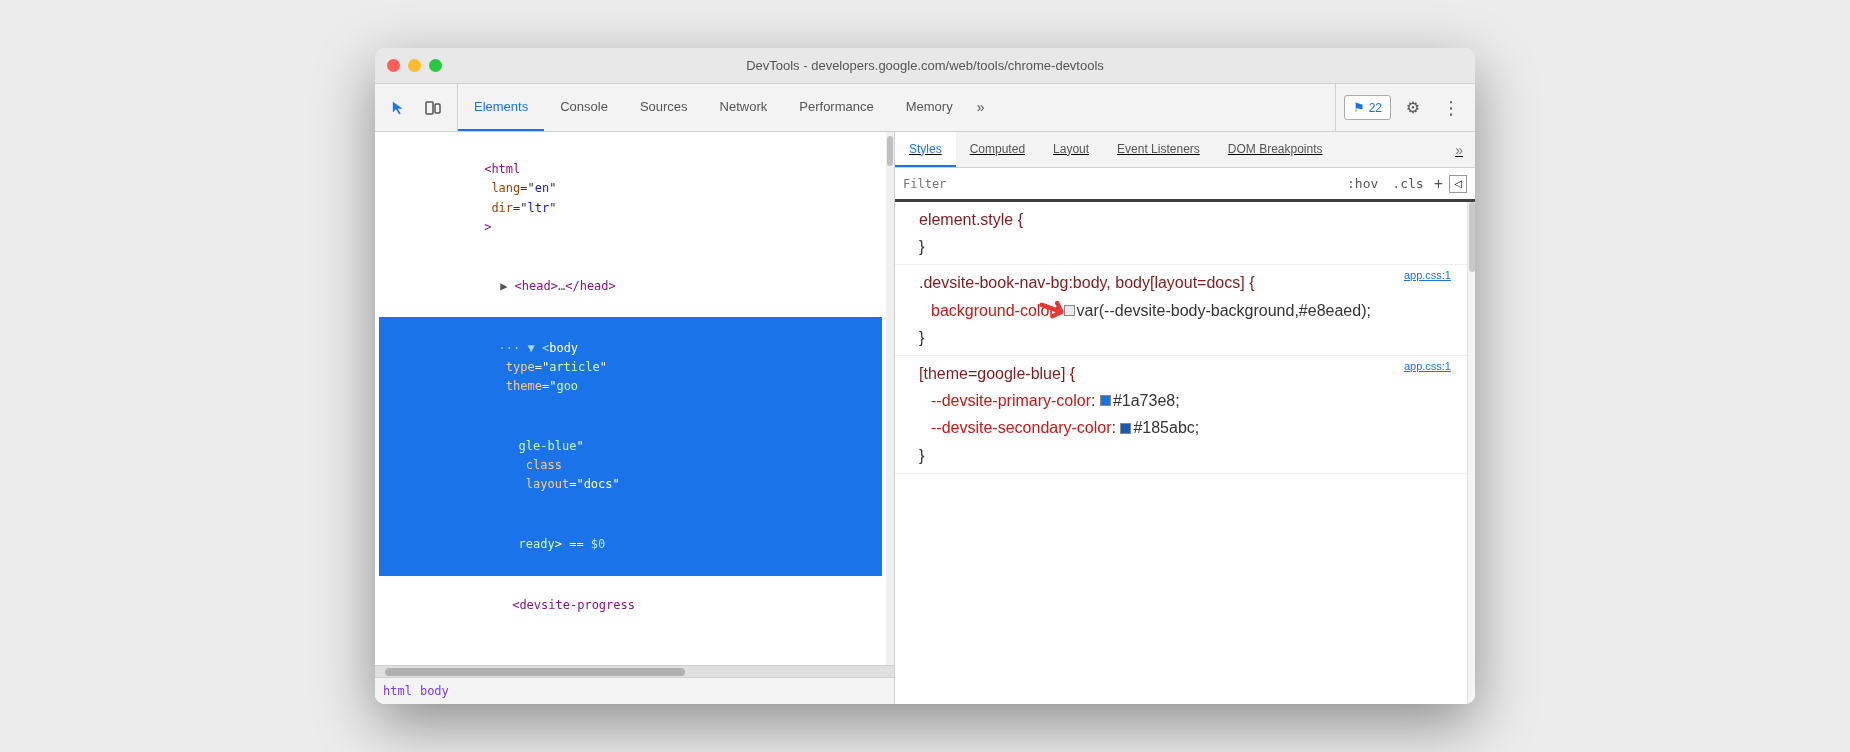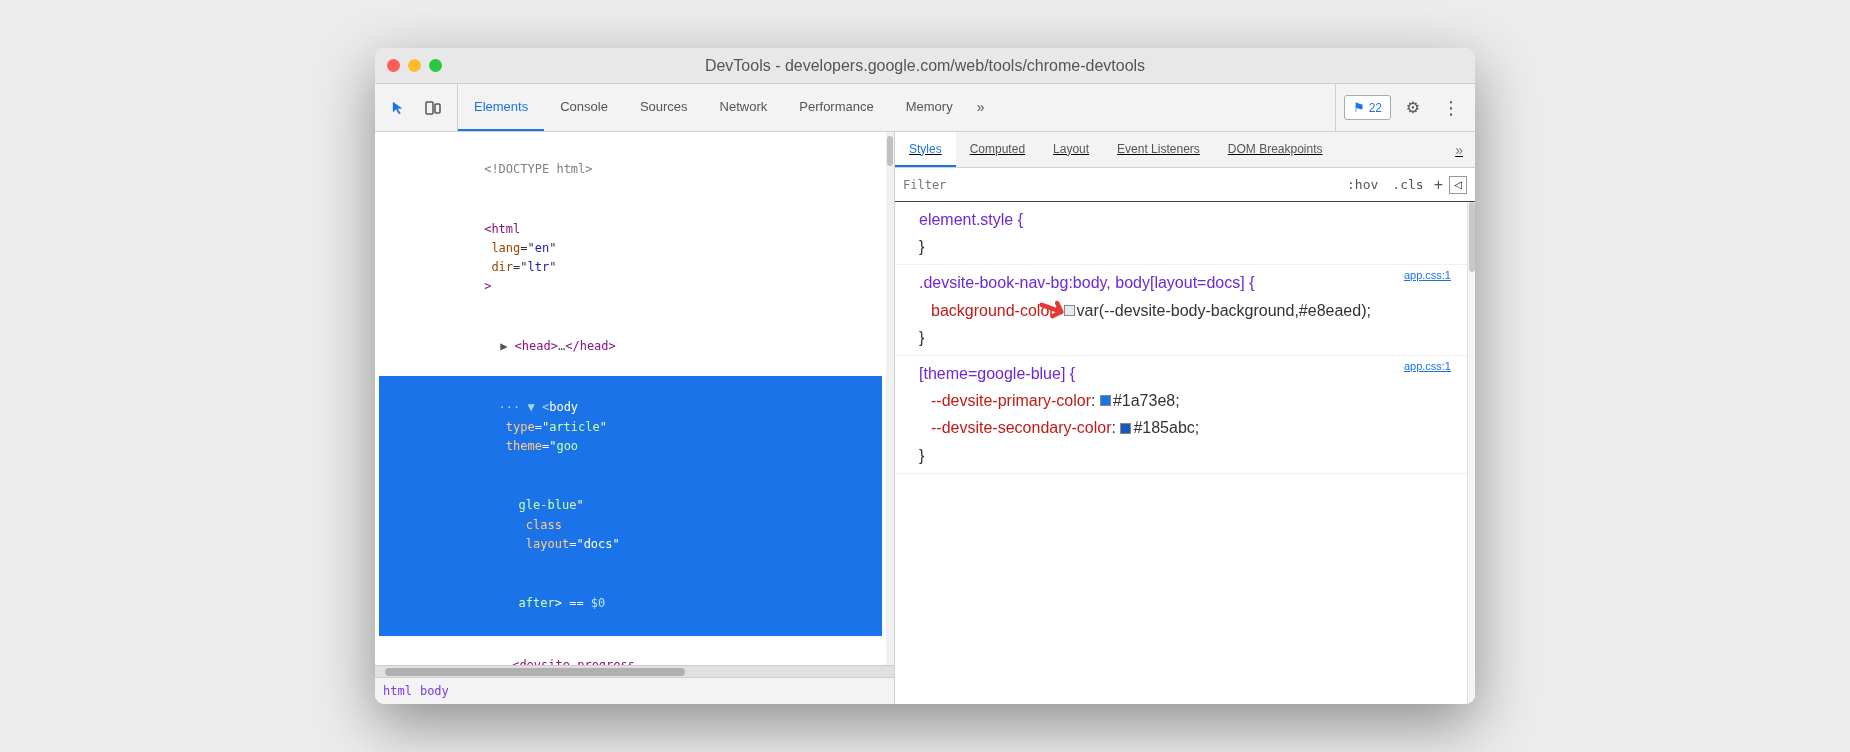--- a/index.html
+++ b/index.html
@@ -41,21 +41,21 @@
       border: none;
       cursor: pointer;
     }
     .btn-close { background: #ff5f57; }
     .btn-minimize { background: #febc2e; }
     .btn-maximize { background: #28c840; }
     .title-text {
       position: absolute;
       left: 50%;
       transform: translateX(-50%);
-      font-size: 16px;
+      font-size: 13px;
       color: #555;
       white-space: nowrap;
     }
 
     
     .devtools {
       display: flex;
       flex-direction: column;
       background: #fff;
       height: 620px;
@@ -251,21 +251,21 @@
       font-size: 14px;
       color: #777;
       cursor: pointer;
     }
 
     
     .filter-bar {
       display: flex;
       align-items: center;
       padding: 4px 8px;
-      border-bottom: 1px solid #404040;
+      border-bottom: 3px solid #404040;
       background: #fff;
       height: 34px;
       flex-shrink: 0;
     }
     .filter-input {
       flex: 1;
       border: none;
       outline: none;
       font-size: 12px;
       color: #333;
@@ -301,21 +301,21 @@
       cursor: pointer;
       font-size: 10px;
     }
 
     .css-rule {
       padding: 4px 12px 4px 12px;
       border-bottom: 1px solid #f0f0f0;
       position: relative;
     }
 
-    .css-selector { color: #6d28d9; }
+    .css-selector { color: #7f1d1d; }
     .css-brace { color: #333; }
     .css-prop { color: #c41a16; }
     .css-colon { color: #333; }
     .css-value { color: #333; }
     .css-source {
       position: absolute;
       right: 16px;
       top: 4px;
       color: #1a73e8;
       text-decoration: underline;
@@ -453,23 +453,20 @@
         </button>
       </div>
     </div>
 
     <div class="content">
 
       <div class="dom-panel">
         <div class="dom-panel-inner">
           <div class="dom-tree">
 
-            <div class="dom-line">
-              <span class="comment-gray">&lt;!DOCTYPE html&gt;</span>
-            </div>
             <div class="dom-line" style="padding-left:4px;">
               <span class="tag">&lt;html</span>
               <span class="attr-name"> lang</span><span class="punctuation">="</span><span class="attr-val">en</span><span class="punctuation">"</span>
               <span class="attr-name"> dir</span><span class="punctuation">="</span><span class="attr-val">ltr</span><span class="punctuation">"</span>
               <span class="tag">&gt;</span>
             </div>
             <div class="dom-line" style="padding-left:20px;">
               <span style="color:#555;">▶ </span><span class="tag">&lt;head&gt;</span><span style="color:#555;">…</span><span class="tag">&lt;/head&gt;</span>
             </div>
 
@@ -478,21 +475,21 @@
                 <span style="color:#aad4f5;">··· </span><span style="color:#aad4f5;">▼ &lt;</span><span style="color:#fff;">body</span>
                 <span style="color:#ffcb8e;text-align:center;"> type</span><span style="color:#fff;">="</span><span style="color:#c9ffa3;">article</span><span style="color:#fff;">"</span>
                 <span style="color:#ffcb8e;"> theme</span><span style="color:#fff;">="</span><span style="color:#c9ffa3;">goo</span>
               </div>
               <div class="dom-line" style="background:transparent; padding-left:20px; color:#fff;">
                 <span style="color:#c9ffa3;">gle-blue</span><span style="color:#fff;">"</span>
                 <span style="color:#ffcb8e;"> class</span>
                 <span style="color:#ffcb8e;"> layout</span><span style="color:#fff;">="</span><span style="color:#ffffff;">docs</span><span style="color:#fff;">"</span>
               </div>
               <div class="dom-line" style="background:transparent; padding-left:20px; color:#fff;">
-                <span style="color:#c9ffa3;">after</span><span style="color:#fff;">&gt; == </span><span style="color:#b8e7ff;">$0</span>
+                <span style="color:#c9ffa3;">ready</span><span style="color:#fff;">&gt; == </span><span style="color:#b8e7ff;">$0</span>
               </div>
             </div>
 
             <div class="dom-line" style="padding-left:32px;">
               <span class="tag">&lt;devsite-progress</span>
               
             </div>
 
           </div>
           <div class="left-scrollbar">

